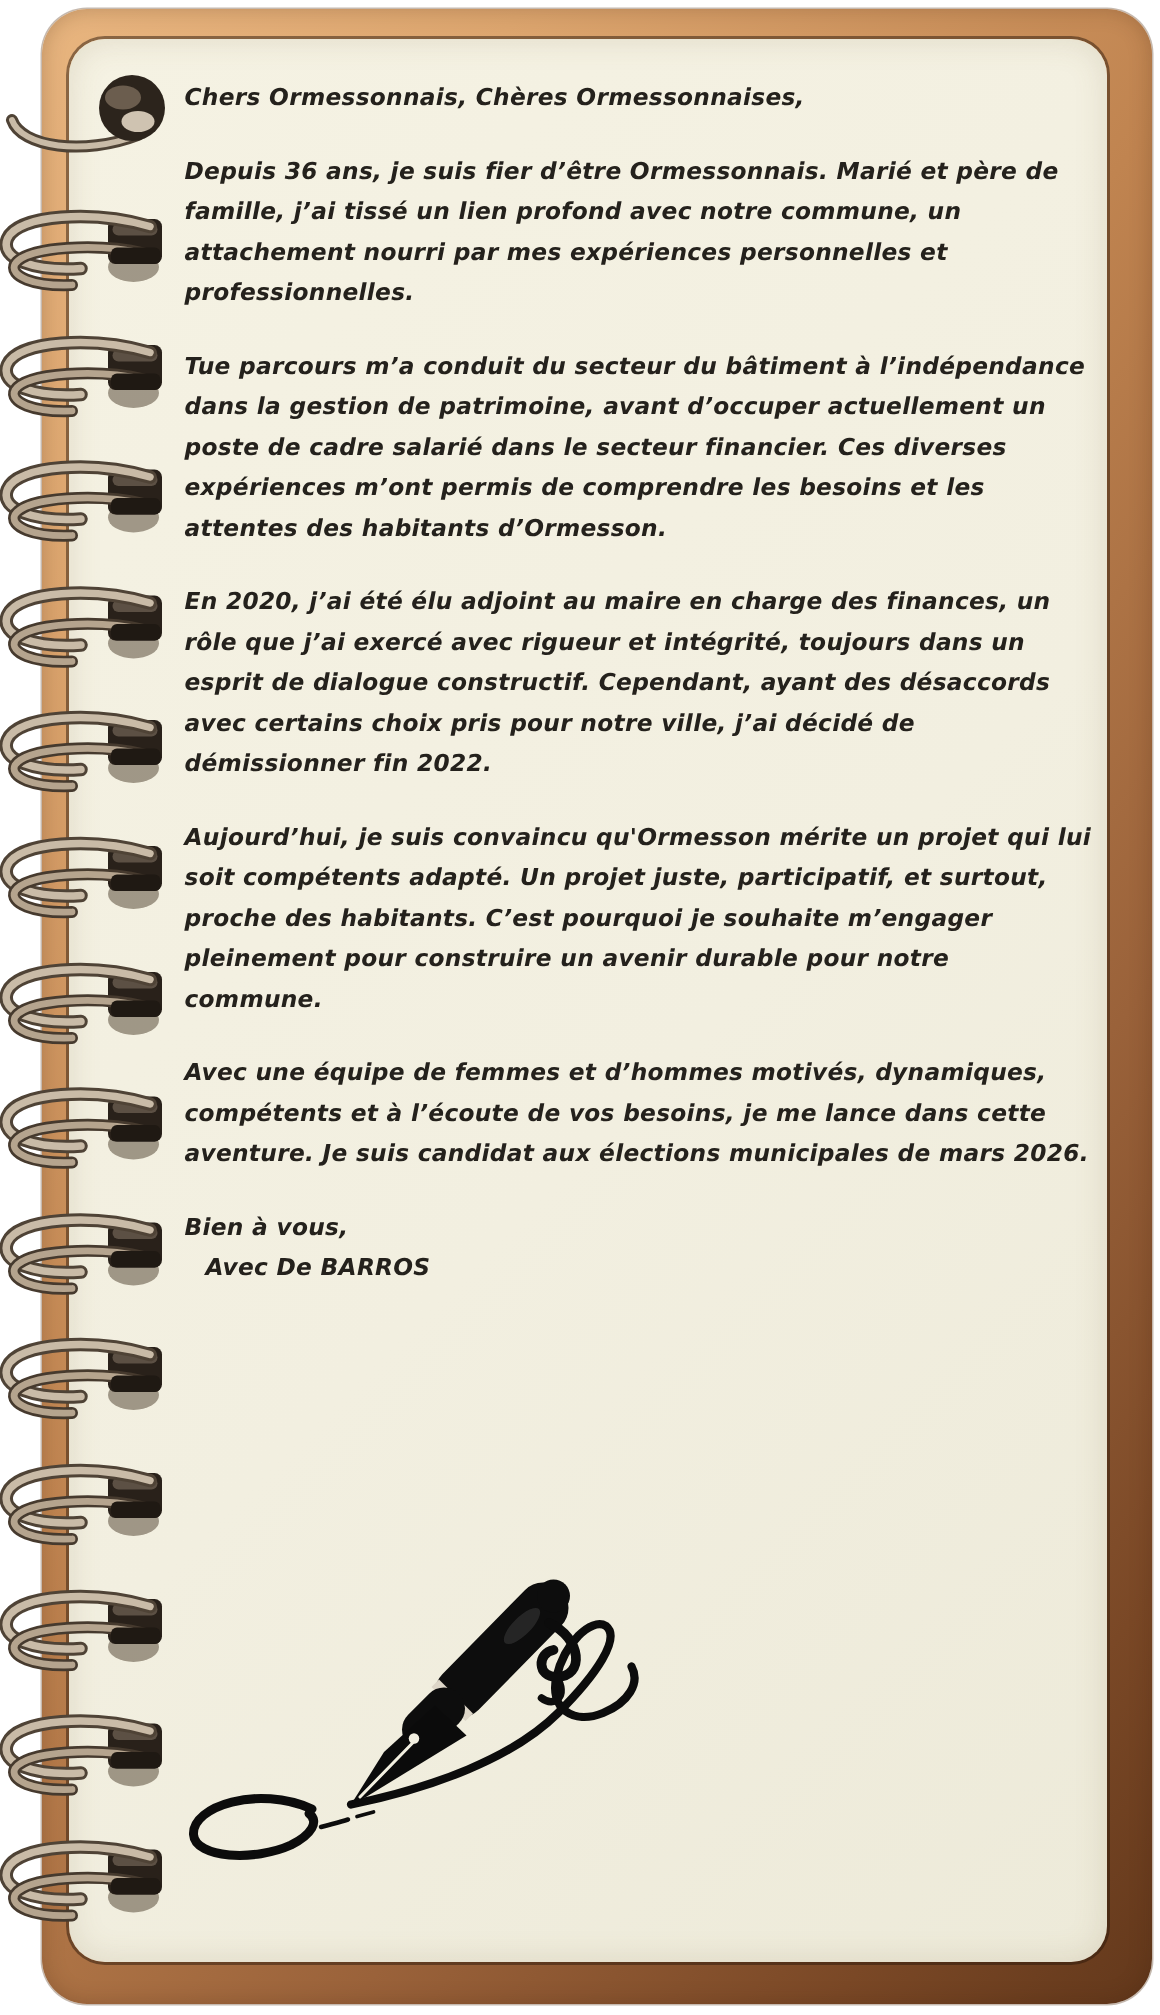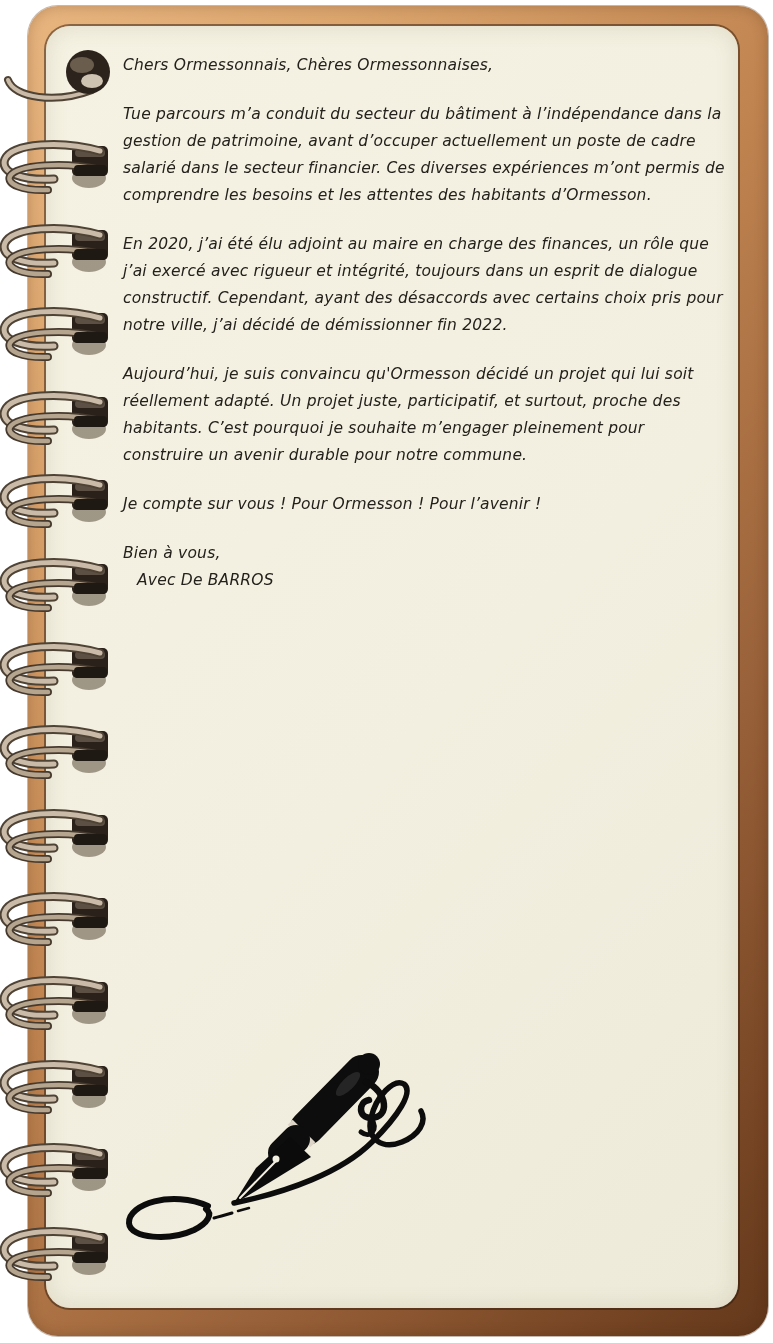--- a/index.html
+++ b/index.html
@@ -16,21 +16,21 @@
   }
   .paper{
     position:absolute;left:46px;top:26px;width:692px;height:1282px;
     border-radius:24px;
     background:linear-gradient(135deg,#f5f2e3 0%,#f2efe0 55%,#edead9 100%);
     box-shadow:0 0 0 2px rgba(43,24,10,.5), inset 0 0 22px rgba(125,100,55,.16);
   }
   .letter{
     position:absolute;left:77px;top:26px;width:606px;
     font-style:italic;font-size:15.5px;line-height:27px;
-    letter-spacing:.2px;color:var(--ink,#24211c);
+    letter-spacing:.2px;color:var(--ink,#24211c);font-weight:bold;
   }
   .salutation{margin:0 0 22px;}
   .para{margin:0 0 22px;}
   .para .line{display:block;}
   .closing{margin-top:18px;}
   .closing .valediction{display:block;}
   .closing .sig{display:block;padding-left:14px;}
   .spiral{position:absolute;left:-4px;top:46px;width:124px;height:1250px;}
   .coil{position:absolute;left:0;width:120px;height:58px;}
   .knob{position:absolute;left:0;top:0;width:120px;height:60px;}
@@ -42,30 +42,35 @@
 
 <div class="stage">
 
   <div class="cover"></div>
 
   <div class="paper">
     <div class="letter">
       <p class="salutation">Chers Ormessonnais, Chères Ormessonnaises,</p>
       <div id="paragraphs">
           <p class="para">
+            <span class="line">Depuis 36 ans, je suis fier d’être Ormessonnais. Marié et père de famille, j’ai tissé un lien profond avec notre commune, un attachement nourri par mes expériences personnelles et professionnelles.</span>
+          </p>
+          <p class="para">
             <span class="line">Tue parcours m’a conduit du secteur du bâtiment à l’indépendance dans la gestion de patrimoine, avant d’occuper actuellement un poste de cadre salarié dans le secteur financier. Ces diverses expériences m’ont permis de comprendre les besoins et les attentes des habitants d’Ormesson.</span>
           </p>
           <p class="para">
             <span class="line">En 2020, j’ai été élu adjoint au maire en charge des finances, un rôle que j’ai exercé avec rigueur et intégrité, toujours dans un esprit de dialogue constructif. Cependant, ayant des désaccords avec certains choix pris pour notre ville, j’ai décidé de démissionner fin 2022.</span>
           </p>
           <p class="para">
-            <span class="line">Aujourd’hui, je suis convaincu qu'Ormesson décidé un projet qui lui soit réellement adapté. Un projet juste, participatif, et surtout, proche des habitants. C’est pourquoi je souhaite m’engager pleinement pour construire un avenir durable pour notre commune.</span>
-          </p>
-          <p class="para">
-            <span class="line">Je compte sur vous ! Pour Ormesson ! Pour l’avenir !</span>
+            <span class="line">Aujourd’hui, je suis convaincu qu'Ormesson mérite un projet qui lui soit compétents adapté. Un projet juste, participatif, et surtout, proche des habitants. C’est pourquoi je souhaite m’engager pleinement pour construire un avenir durable pour notre commune.</span>
+          </p>
+          <p class="para">
+            <span class="line">Avec une équipe de femmes et d’hommes motivés, dynamiques, compétents et à l’écoute de vos besoins, je me lance dans cette aventure. Je suis candidat aux élections municipales de mars 2026.</span>
+          </p>
+          <p class="para">
           </p>
         </div>
       <div class="closing">
         <span class="valediction">Bien à vous,</span>
         <span class="sig">Avec De BARROS</span>
       </div>
     </div>
   </div>
 
   <div class="pen">

